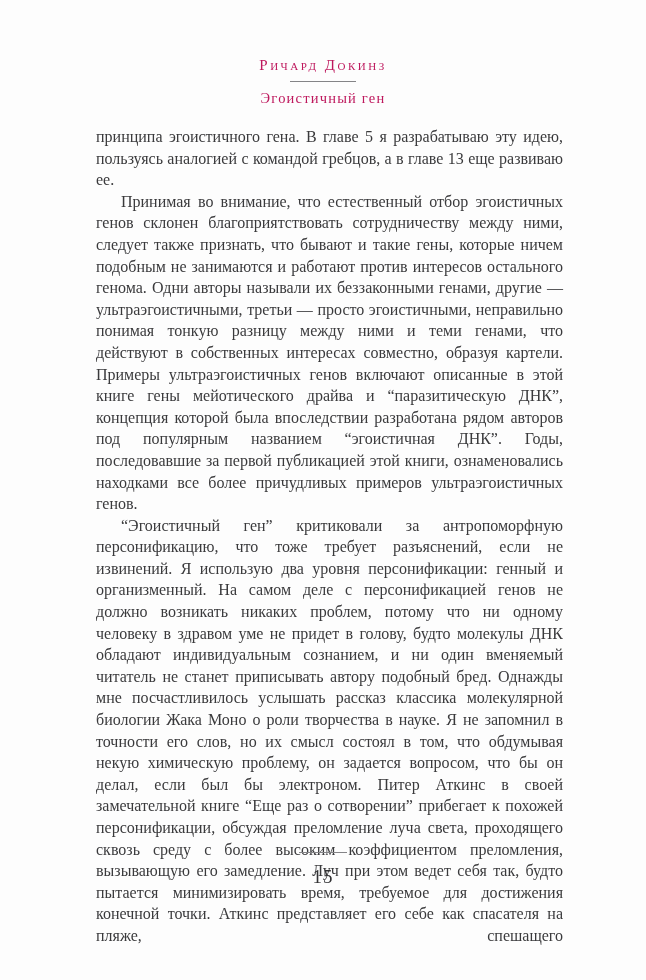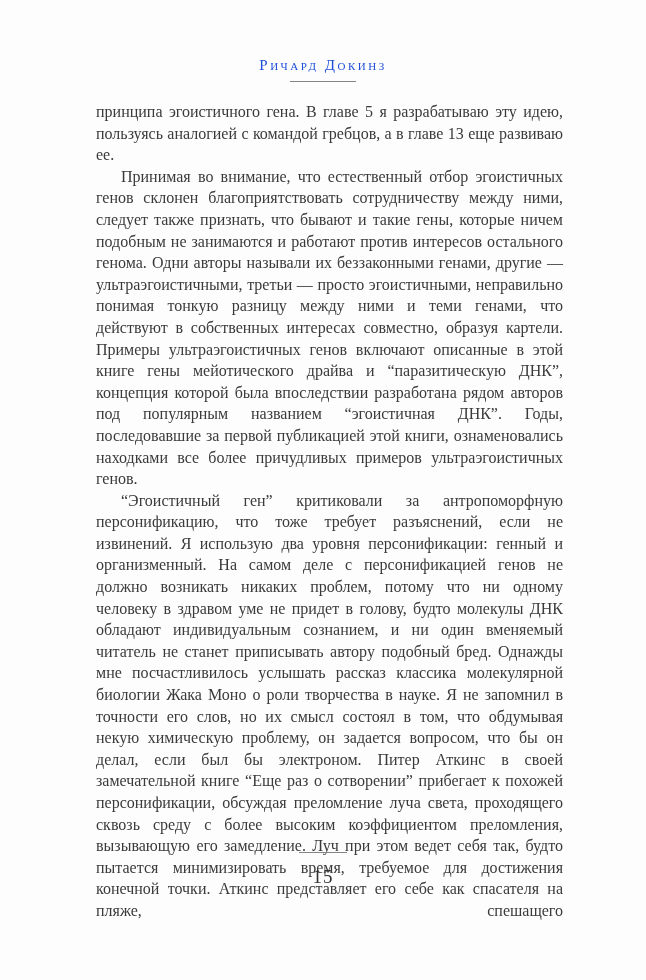--- a/index.html
+++ b/index.html
@@ -15,21 +15,21 @@
     background: #fdfdfd;
     color: #3a3a3c;
     font-family: "Liberation Serif", "DejaVu Serif", serif;
     box-sizing: border-box;
     overflow: hidden;
   }
   
   .running-head {
     padding-top: 56px;
     text-align: center;
-    color: #1d4ed8;
+    color: #be185d;
   }
   .running-head .author {
     font-size: 15px;
     font-variant: small-caps;
     letter-spacing: 2.5px;
     line-height: 18px;
   }
   .rule {
     height: 1px;
     background: #848487;
@@ -82,20 +82,21 @@
   }
 </style>
 </head>
 <body>
 
 <div class="page">
 
   <header class="running-head">
     <div class="author">Ричард Докинз</div>
     <div class="rule header-rule"></div>
+    <div class="book-title">Эгоистичный ген</div>
   </header>
 
   <main class="text-column">
 
   <p class="para">принципа эгоистичного гена. В главе 5 я разрабатываю эту идею, пользуясь аналогией с командой гребцов, а в главе 13 еще развиваю ее.</p>
       <p class="para indent">Принимая во внимание, что естественный отбор эгоистичных генов склонен благоприятствовать сотрудничеству между ними, следует также признать, что бывают и такие гены, которые ничем подобным не занимаются и работают против интересов остального генома. Одни авторы называли их беззаконными генами, другие — ультраэгоистичными, третьи — просто эгоистичными, неправильно понимая тонкую разницу между ними и теми генами, что действуют в собственных интересах совместно, образуя картели. Примеры ультраэгоистичных генов включают описанные в этой книге гены мейотического драйва и “паразитическую ДНК”, концепция которой была впоследствии разработана рядом авторов под популярным названием “эгоистичная ДНК”. Годы, последовавшие за первой публикацией этой книги, ознаменовались находками все более причудливых примеров ультраэгоистичных генов.</p>
       <p class="para indent justify-last">“Эгоистичный ген” критиковали за антропоморфную персонификацию, что тоже требует разъяснений, если не извинений. Я использую два уровня персонификации: генный и организменный. На самом деле с персонификацией генов не должно возникать никаких проблем, потому что ни одному человеку в здравом уме не придет в голову, будто молекулы ДНК обладают индивидуальным сознанием, и ни один вменяемый читатель не станет приписывать автору подобный бред. Однажды мне посчастливилось услышать рассказ классика молекулярной биологии Жака Моно о роли творчества в науке. Я не запомнил в точности его слов, но их смысл состоял в том, что обдумывая некую химическую проблему, он задается вопросом, что бы он делал, если был бы электроном. Питер Аткинс в своей замечательной книге “Еще раз о сотворении” прибегает к похожей персонификации, обсуждая преломление луча света, проходящего сквозь среду с более высоким коэффициентом преломления, вызывающую его замедление. Луч при этом ведет себя так, будто пытается минимизировать время, требуемое для достижения конечной точки. Аткинс представляет его себе как спасателя на пляже, спешащего</p>
     </main>
 
   <footer class="page-footer">

